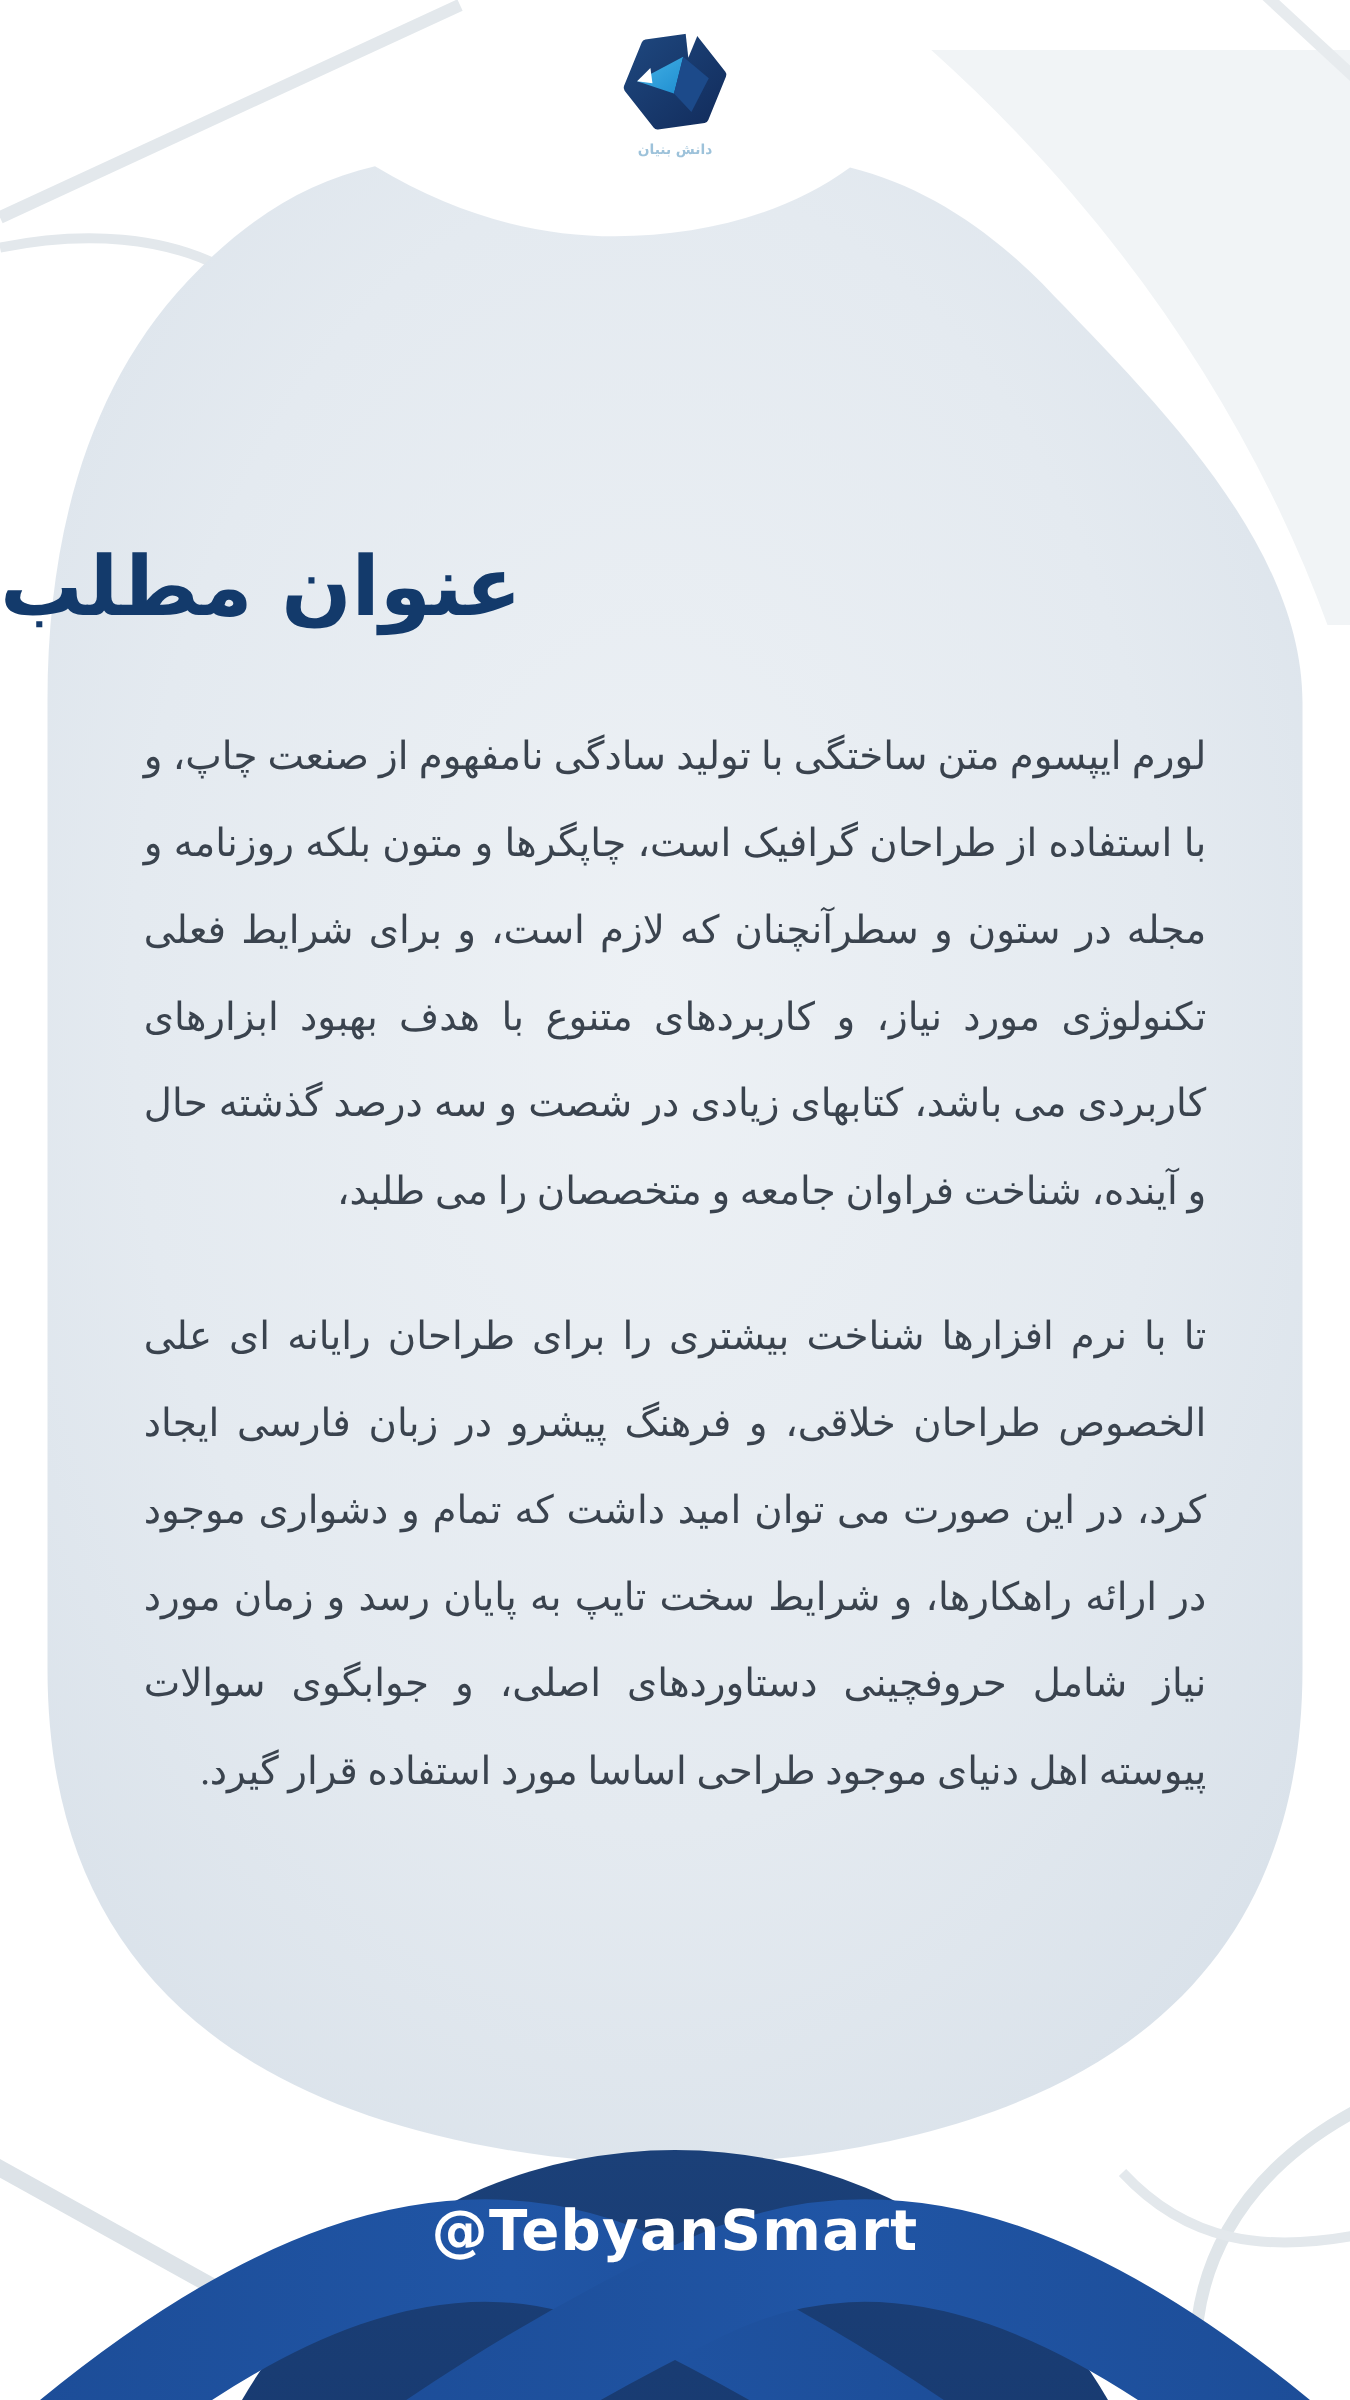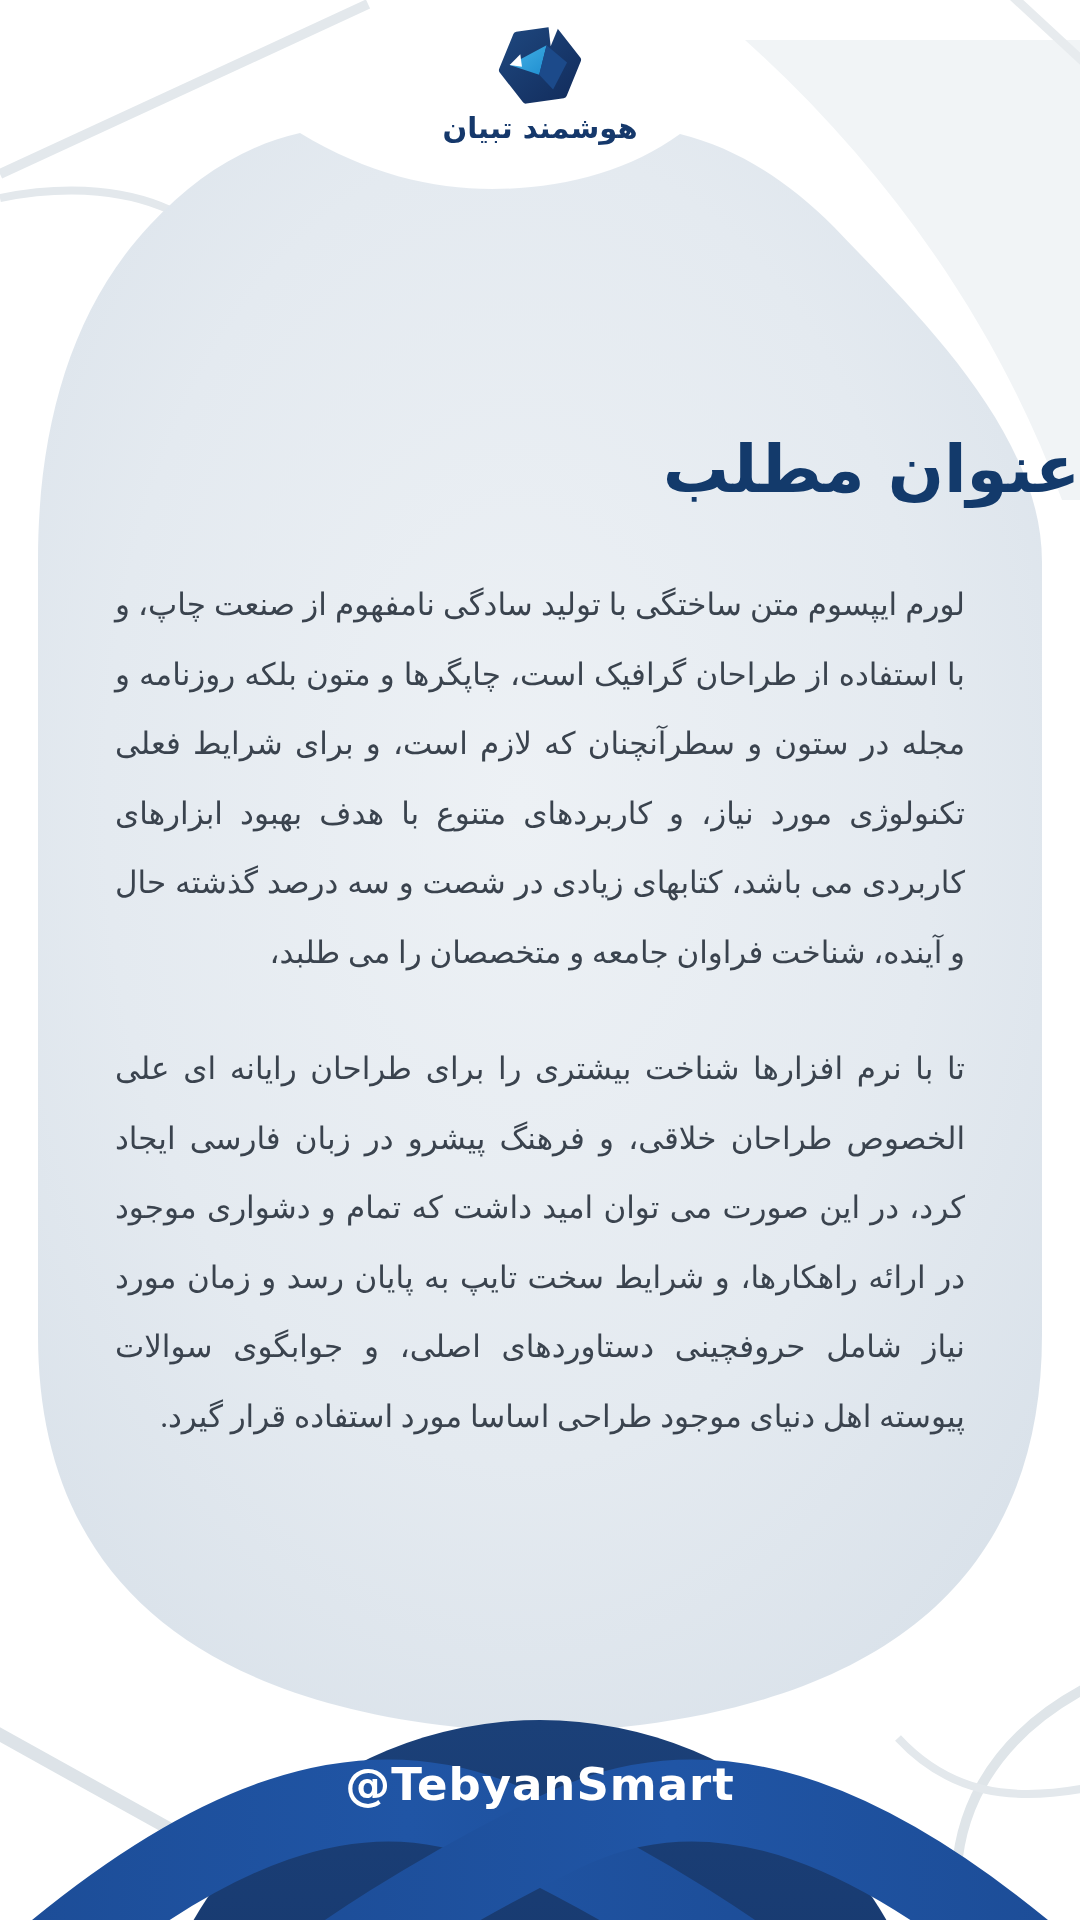--- a/index.html
+++ b/index.html
@@ -13,21 +13,21 @@
   
   .logo-block{
     left:0;right:0;top:24px;height:150px;text-align:center;z-index:3;
   }
   .logo-mark{width:86px;height:82px;display:block;margin:0 auto 6px auto;}
   .logo-tagline{color:#3aa4d8;font-size:17px;font-weight:bold;direction:rtl;line-height:1.1;}
   .logo-name{color:#15386b;font-size:29px;font-weight:bold;direction:rtl;line-height:1.15;}
   .logo-subtitle{color:#9dc2da;font-size:11px;font-weight:bold;direction:rtl;line-height:1.4;}
   
   .post-title{
-    left:0;right:0;top:424px;text-align:right;z-index:3;
+    left:0;right:0;top:424px;text-align:left;z-index:3;
     color:#133a6b;font-size:66px;font-weight:bold;direction:rtl;line-height:1.4;
   }
   .post-paragraph{
     left:115px;width:850px;z-index:3;
     color:#3a434e;font-size:31px;line-height:69.5px;
     direction:rtl;text-align:justify;font-family:Liberation Serif, serif;
   }
   .post-paragraph.p1{top:570px;}
   .post-paragraph.p2{top:1034px;}
   
@@ -104,20 +104,20 @@
       <linearGradient id="lgArrow" x1="0" y1="0" x2="1" y2="1">
         <stop offset="0%" stop-color="#45b2e6"></stop>
         <stop offset="100%" stop-color="#1f8ed0"></stop>
       </linearGradient>
     </defs>
     <polygon points="60,0 75,-2 63,27" fill="#ffffff"></polygon>
     <polygon points="13,50 58,26 49,62" fill="url(#lgArrow)"></polygon>
     <polygon points="13,50 26,37 28,52" fill="#ffffff"></polygon>
     <polygon points="49,62 58,26 83,47 66,80" fill="#1c4a8a"></polygon>
   </svg>
-  <div class="logo-name">هوشمند تبیان</div>
+  <div class="logo-subtitle">دانش بنیان</div>
 </div>
 
 <div class="abs post-title">عنوان مطلب</div>
 <div class="abs post-paragraph p1">لورم ایپسوم متن ساختگی با تولید سادگی نامفهوم از صنعت چاپ، و با استفاده از طراحان گرافیک است، چاپگرها و متون بلکه روزنامه و مجله در ستون و سطرآنچنان که لازم است، و برای شرایط فعلی تکنولوژی مورد نیاز، و کاربردهای متنوع با هدف بهبود ابزارهای کاربردی می باشد، کتابهای زیادی در شصت و سه درصد گذشته حال و آینده، شناخت فراوان جامعه و متخصصان را می طلبد،</div>
 <div class="abs post-paragraph p2">تا با نرم افزارها شناخت بیشتری را برای طراحان رایانه ای علی الخصوص طراحان خلاقی، و فرهنگ پیشرو در زبان فارسی ایجاد کرد، در این صورت می توان امید داشت که تمام و دشواری موجود در ارائه راهکارها، و شرایط سخت تایپ به پایان رسد و زمان مورد نیاز شامل حروفچینی دستاوردهای اصلی، و جوابگوی سوالات پیوسته اهل دنیای موجود طراحی اساسا مورد استفاده قرار گیرد.</div>
 
 <div class="abs social-handle">@TebyanSmart</div>
 
 </body></html>

